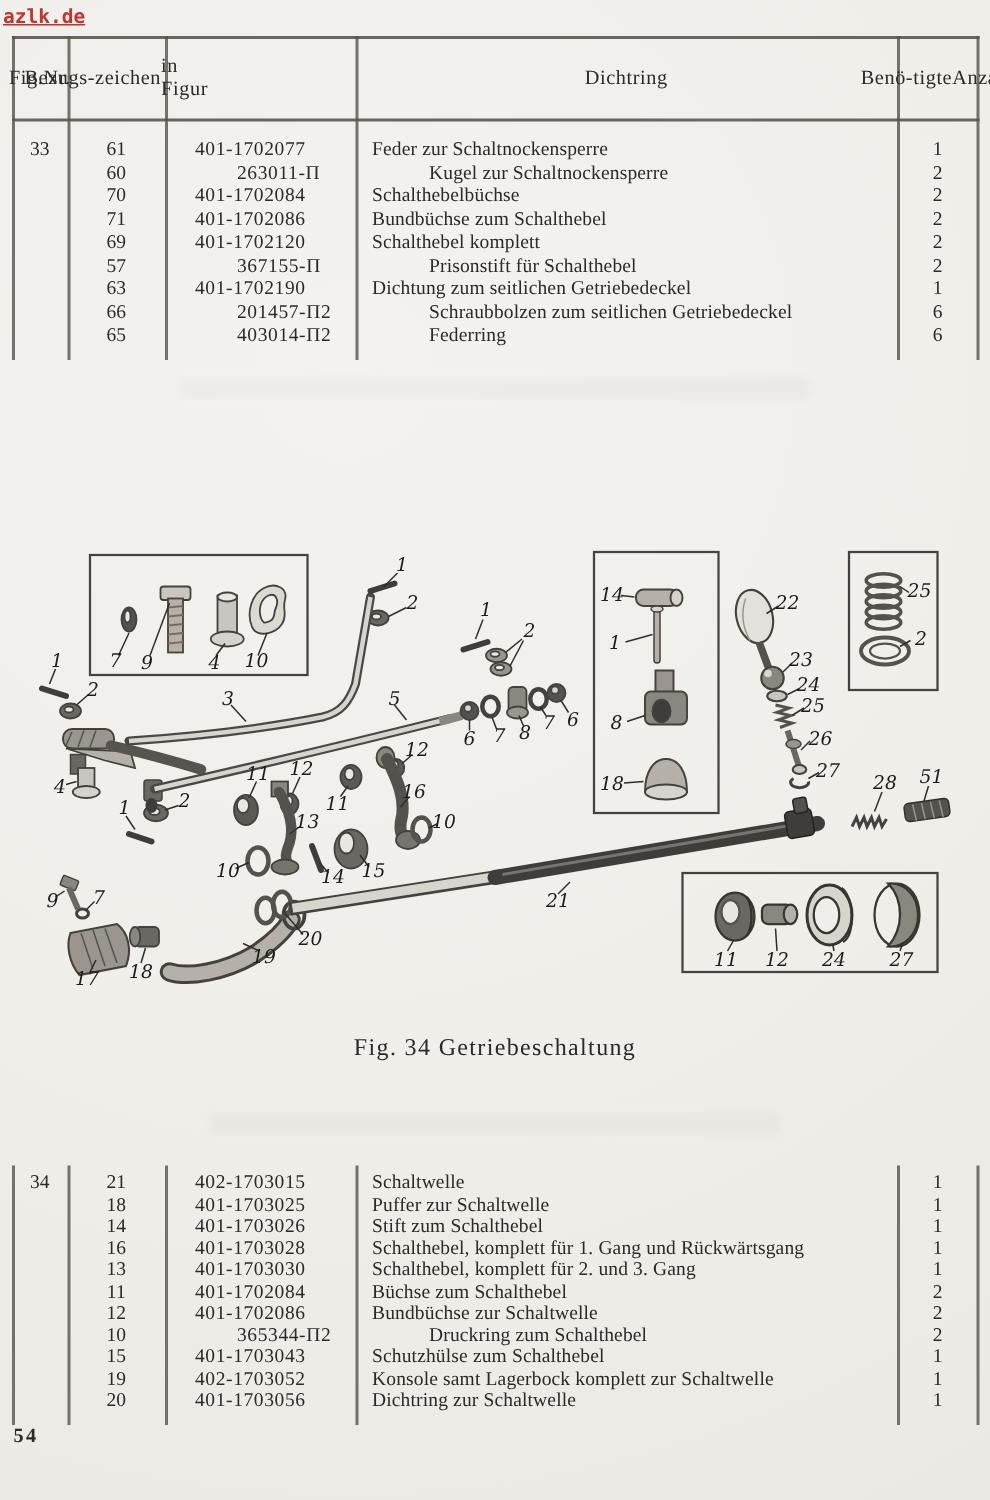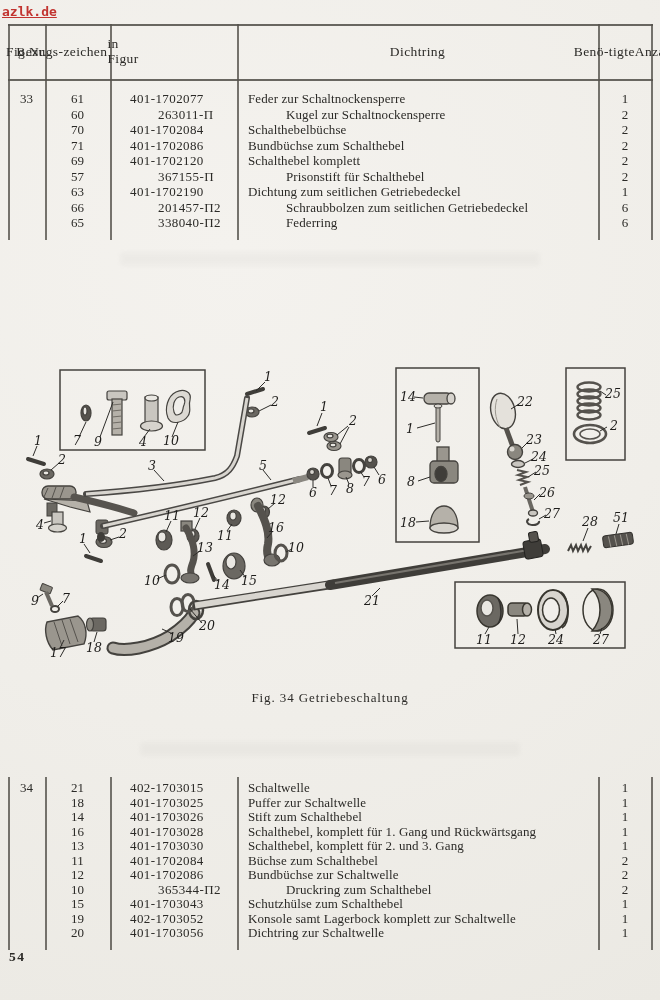--- a/index.html
+++ b/index.html
@@ -25,21 +25,21 @@
   .c-part{left:130px;letter-spacing:.4px;}
   .c-part.ind{left:158px;}
   .c-name{left:248px;letter-spacing:.1px;}
   .c-name.ind{left:286px;}
   .c-qty{left:598px;width:54px;text-align:center;}
   
   .subtitle{position:absolute;top:288px;left:0;width:660px;text-align:center;
             font-size:14.5px;letter-spacing:2.2px;}
   .subtitle span{border-bottom:1.5px solid #2b2a27;padding-bottom:2px;}
   .caption{position:absolute;top:690px;left:0;width:660px;text-align:center;
-           font-size:13px;letter-spacing:.9px;}
+           font-size:16px;letter-spacing:.9px;}
   .pagenum{position:absolute;left:9px;top:949px;font-size:13.5px;font-weight:bold;letter-spacing:1.5px;}
   .watermark{position:absolute;left:2px;top:4px;font-family:"DejaVu Sans Mono",monospace;
              font-size:13px;font-weight:bold;color:#c23430;text-decoration:underline;}
   
   .diagram{position:absolute;left:0;top:0;pointer-events:none;}
   .dl{position:absolute;transform:translate(-50%,-55%);font-style:italic;
       font-size:12.5px;font-family:"DejaVu Serif",serif;color:#1d1c1a;}
   .ghost{position:absolute;left:120px;width:420px;height:14px;background:#8f8d88;
          opacity:.06;filter:blur(2px);border-radius:4px;}
 </style>
@@ -142,21 +142,21 @@
         <span class="cell c-qty">1</span>
       </div>
       <div class="row">
         <span class="cell c-ref">66</span>
         <span class="cell c-part ind">201457-П2</span>
         <span class="cell c-name ind">Schraubbolzen zum seitlichen Getriebedeckel</span>
         <span class="cell c-qty">6</span>
       </div>
       <div class="row">
         <span class="cell c-ref">65</span>
-        <span class="cell c-part ind">338040-П2</span>
+        <span class="cell c-part ind">403014-П2</span>
         <span class="cell c-name ind">Federring</span>
         <span class="cell c-qty">6</span>
       </div>
     </div>
   <div class="sec sec2" id="sec1" style="top:781px">
       <div class="row">
         <span class="cell c-fig">34</span>
         <span class="cell c-ref">21</span>
         <span class="cell c-part">402-1703015</span>
         <span class="cell c-name">Schaltwelle</span>

